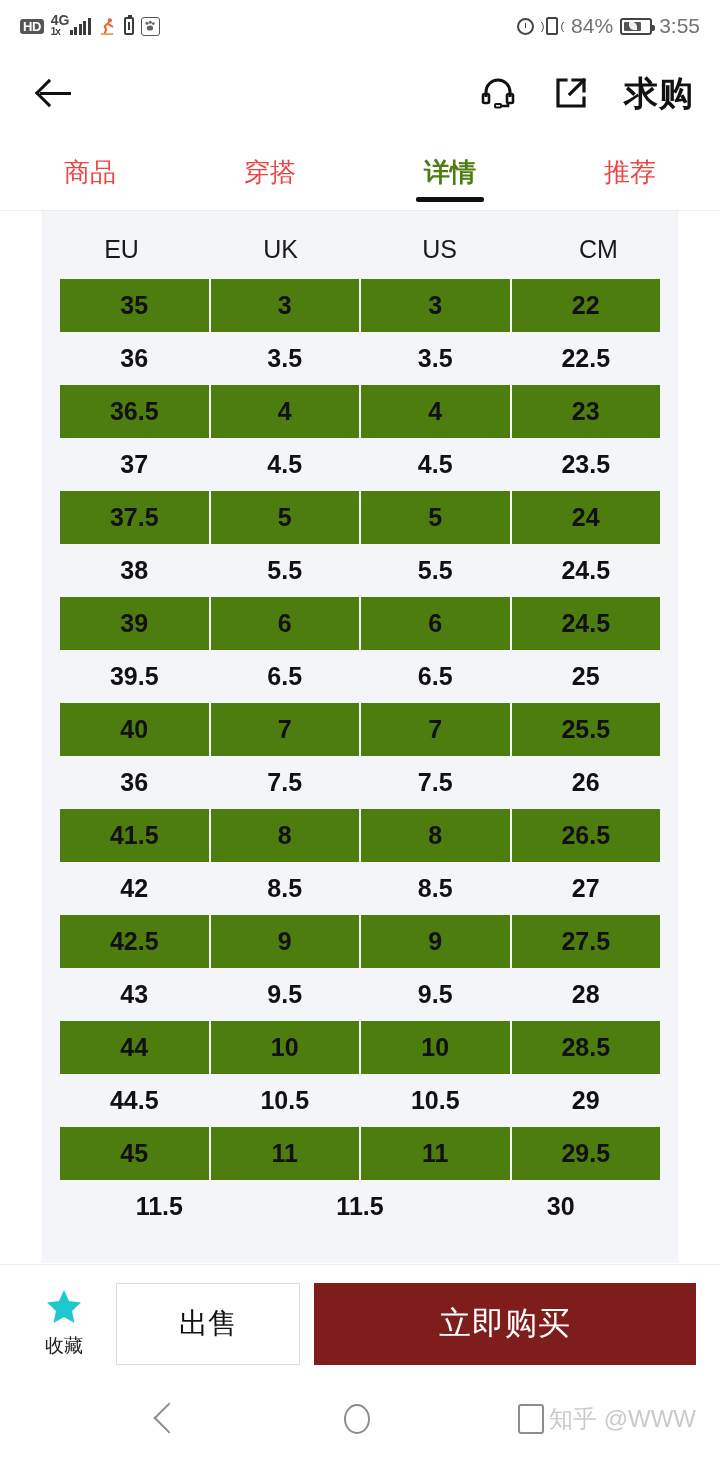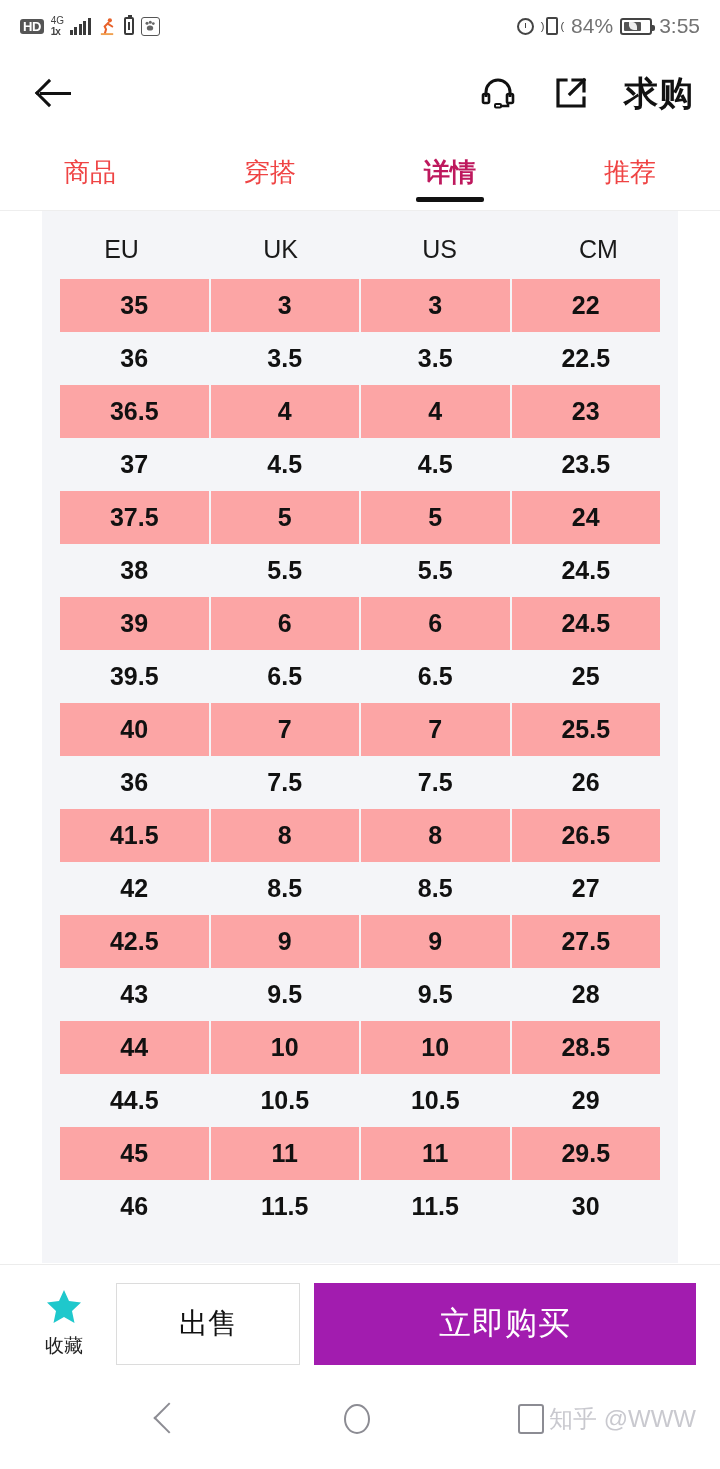--- a/index.html
+++ b/index.html
@@ -17,21 +17,21 @@
     padding: 0 20px; background:#fff;
   }
   .sb-left { display:flex; align-items:center; gap:7px; }
   .sb-right { margin-left:auto; display:flex; align-items:center; gap:7px; }
   .hd-badge {
     font-size: 13px; font-weight: 700; color:#fff; background:#555;
     border-radius: 3px; padding: 1px 3px; letter-spacing: -0.5px;
     line-height: 13px;
   }
   .sig { display:flex; align-items:flex-end; position:relative; }
-  .sig .g4 { font-size: 10px; color:#444; line-height: 9px; font-weight:400;
+  .sig .g4 { font-size: 14px; color:#444; line-height: 9px; font-weight:700;
              position:absolute; top:-2px; left:0;text-align:right; }
   .sig .sub { font-size:10px; color:#444; position:absolute; top:8px; left:0; letter-spacing:-1px;}
   .bars { display:flex; align-items:flex-end; gap:1.5px; margin-left:19px; height:17px;}
   .bars i { width:3px; background:#3a3a3a; display:block; }
   .bars i:nth-child(1){height:5px}
   .bars i:nth-child(2){height:8px}
   .bars i:nth-child(3){height:11px}
   .bars i:nth-child(4){height:14px}
   .bars i:nth-child(5){height:17px}
   .run-ico { width:19px; height:19px; position:relative; }
@@ -85,41 +85,41 @@
   .share-icon{ width:38px; height:38px; position:relative; }
   .appbar-cta{ font-size:34px; font-weight:700; color:#111; letter-spacing:1px; line-height:1;}
 
   
   .tabs { display:flex; height:76px; background:#fff; }
   .tab {
     flex:1; display:flex; flex-direction:column; align-items:center;
     justify-content:center; position:relative; cursor:pointer;
   }
   .tab span{ font-size:26px; color:#ef4444; font-weight:400; }
-  .tab.active span{ color:#be185d; font-weight:700; }
+  .tab.active span{ color:#4d7c0f; font-weight:700; }
   .tab .bar{
     position:absolute; bottom:8px; width:68px; height:5px; background:#111; border-radius:2px;
   }
 
   
   .content{
     position:relative; height:1054px; background:#fff; overflow:hidden;
     border-top:1px solid #eeeeee;
   }
   .table-wrap{
     margin: 0 42px; background:#f4f5f8; padding: 12px 0 30px 0;
     position:relative; top:-4px;
   }
   .thead{ display:flex; height:60px; align-items:center; }
   .thead div{
     flex:1; text-align:center; font-size:25px; color:#1a1a1a; font-weight:400;
   }
   .rows{ padding: 0 18px; }
   .trow{ display:flex; height:53px; align-items:center; gap:2px; }
-  .trow.odd{ background:#fca5a5; }
+  .trow.odd{ background:#4d7c0f; }
   .trow.even{ background:transparent; }
   .trow div{
     flex:1; text-align:center; font-size:25px; color:#111; font-weight:700;
     height:100%; display:flex; align-items:center; justify-content:center;
   }
   .trow.odd div + div{ box-shadow:-2px 0 0 #f4f5f8; }
 
   
   .actionbar{
     height:118px; border-top:1px solid #ececec; background:#fff;
@@ -361,40 +361,39 @@
             <div>10.5</div>
             <div>29</div>
           </div>
           <div class="trow odd">
             <div>45</div>
             <div>11</div>
             <div>11</div>
             <div>29.5</div>
           </div>
           <div class="trow even">
-            <div>46</div>
             <div>11.5</div>
             <div>11.5</div>
             <div>30</div>
           </div>
         </div>
     </div>
   </div>
 
   <div class="actionbar">
     <div class="fav">
       <span class="star">
         <svg width="38" height="36" viewBox="0 0 38 36">
           <path d="M19 1 L24 12 L36 13.5 L27 22 L29.5 34 L19 28 L8.5 34 L11 22 L2 13.5 L14 12 Z" fill="#1fc8cc"></path>
         </svg>
       </span>
       <span class="lbl">收藏</span>
     </div>
     <div class="btn-sell">出售</div>
-    <div class="btn-buy" id="buy-btn" style="background: #a21caf;">立即购买</div>
+    <div class="btn-buy" id="buy-btn" style="background: #7f1d1d;">立即购买</div>
   </div>
 
   <div class="navbar">
     <div class="nav-back"></div>
     <div class="nav-home"></div>
     <div class="nav-recent"></div>
     <div class="watermark">知乎 @WWW</div>
   </div>
 
 </div>

